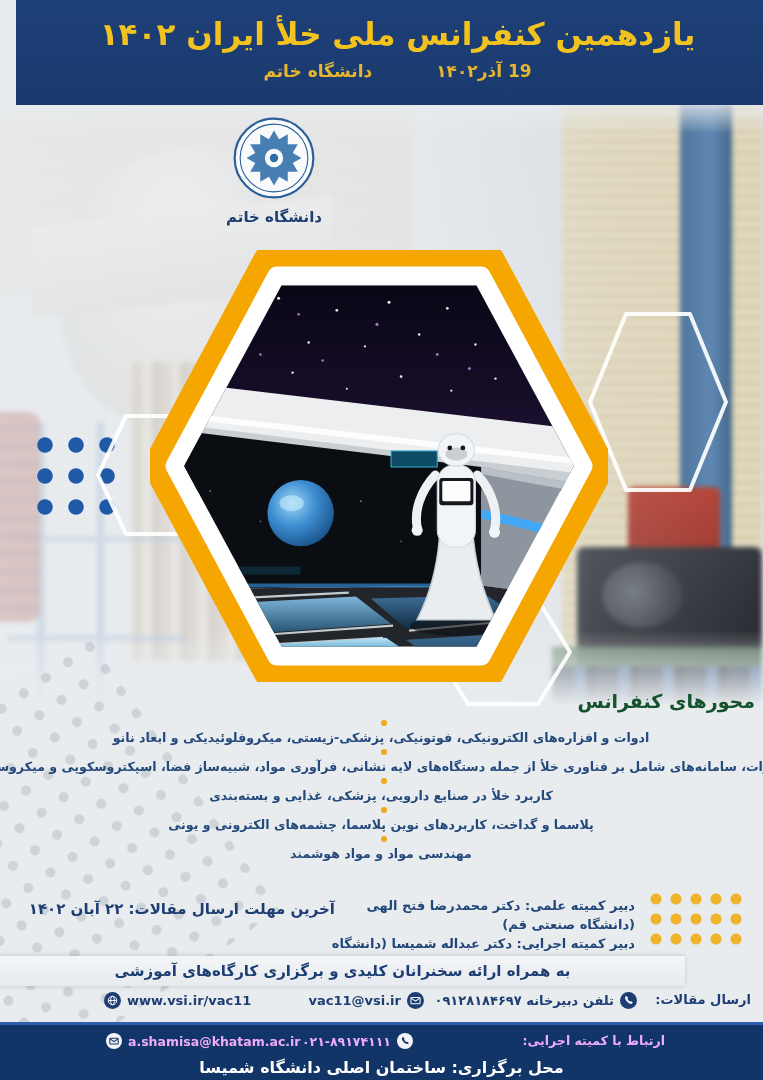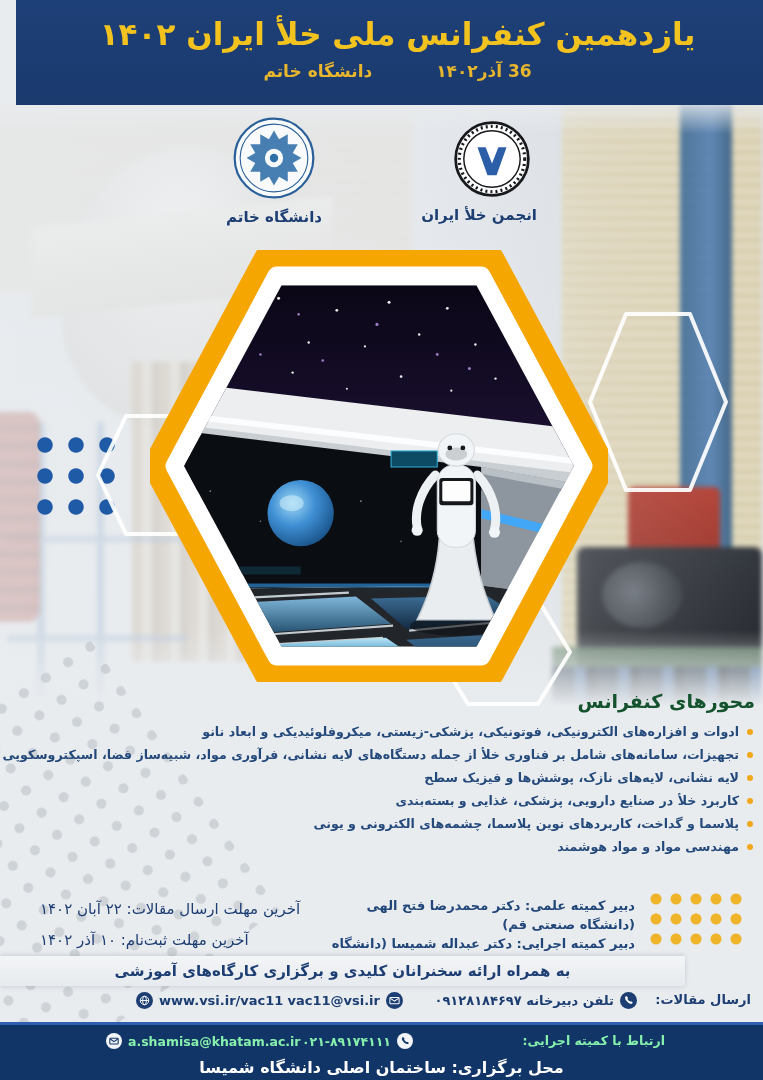--- a/index.html
+++ b/index.html
@@ -47,54 +47,54 @@
   .logo{position:absolute;z-index:20;text-align:center;}
   .logo .lbl{margin-top:3px;font-size:15px;font-weight:bold;color:#1d3e73;direction:rtl;white-space:nowrap;}
 
   
   .hero{position:absolute;left:150px;top:250px;width:458px;height:432px;z-index:10;}
 
   
   .topics{position:absolute;top:690px;right:8px;width:748px;direction:rtl;z-index:12;}
   .topics h2{margin:0 0 8px 0;font-size:19px;font-weight:bold;color:#14532d;}
   .topics ul{list-style:none;margin:0;padding:0;}
-  .topics li{display:flex;align-items:center;white-space:nowrap;line-height:23px;font-size:12.6px;font-weight:bold;color:#24497b;}
+  .topics li{display:flex;align-items:center;white-space:nowrap;line-height:23px;font-size:12.6px;font-weight:bold;color:#24497b;flex-direction:column;}
   .topics .dot{flex:0 0 auto;width:6px;height:6px;border-radius:50%;background:#f2a71b;margin-left:8px;margin-right:2px;}
 
   
   .committee{position:absolute;top:896px;right:128px;width:320px;direction:rtl;z-index:12;font-size:13px;font-weight:bold;color:#21477a;text-align:right;line-height:19px;}
-  .deadlines{position:absolute;top:894px;left:40px;width:295px;direction:rtl;z-index:12;font-size:15px;font-weight:normal;color:#1d3e73;text-align:left;line-height:31px;white-space:nowrap;}
+  .deadlines{position:absolute;top:894px;left:40px;width:295px;direction:rtl;z-index:12;font-size:15px;font-weight:bold;color:#1d3e73;text-align:left;line-height:31px;white-space:nowrap;}
 
   
   .workshops{position:absolute;top:956px;left:0;width:685px;height:30px;z-index:12;background:linear-gradient(180deg,#f3f5f7,#e7eaee);
     box-shadow:0 -2px 4px rgba(60,70,90,.12),0 2px 4px rgba(60,70,90,.10);display:flex;align-items:center;justify-content:center;}
   .workshops span{font-size:15px;font-weight:bold;color:#1d3e73;direction:rtl;}
 
   
   .contactrow{position:absolute;top:986px;left:0;width:763px;height:34px;z-index:12;}
   .cgroup{position:absolute;top:6px;display:flex;align-items:center;gap:6px;font-size:13px;font-weight:bold;color:#1d3e73;}
   .cicon{width:17px;height:17px;border-radius:50%;background:#1d3e73;display:flex;align-items:center;justify-content:center;flex:0 0 auto;}
   .ltr{direction:ltr;unicode-bidi:embed;}
   .rtl{direction:rtl;unicode-bidi:embed;}
 
   
   .footer{position:absolute;top:1022px;left:0;width:763px;height:58px;background:#123568;border-top:3px solid #2e5fae;z-index:30;}
-  .fgroup{position:absolute;top:8px;display:flex;align-items:center;gap:6px;font-size:12.5px;font-weight:bold;color:#86efac;}
+  .fgroup{position:absolute;top:8px;display:flex;align-items:center;gap:6px;font-size:12.5px;font-weight:bold;color:#f0abfc;}
   .ficon{width:16px;height:16px;border-radius:50%;background:#f2f4f7;display:flex;align-items:center;justify-content:center;flex:0 0 auto;}
   .venue{position:absolute;top:33px;left:0;width:763px;text-align:center;font-size:16px;font-weight:bold;color:#fff;direction:rtl;}
 </style>
 </head>
 <body>
 
 <div class="poster">
 
   <div class="header">
     <div class="title">یازدهمین کنفرانس ملی خلأ ایران ۱۴۰۲</div>
     <div class="subrow">
-      <span>36 آذر۱۴۰۲</span>
+      <span>19 آذر۱۴۰۲</span>
       <span>دانشگاه خاتم</span>
     </div>
   </div>
 
   <div class="bg">
     <div class="blurwrap">
       <div class="bg-base"></div>
       <div class="bg-wallL"></div>
       <div class="bg-vessel"></div>
       <div class="bg-hood"></div>
@@ -121,29 +121,20 @@
   <svg class="hex-outline" style="left:92px;top:406px;" width="122" height="138" viewBox="0 0 122 138">
     <path d="M6,69 L34,10 L88,10 L116,69 L88,128 L34,128 Z" fill="none" stroke="#ffffff" stroke-width="4" stroke-linejoin="round" opacity=".92"></path>
   </svg>
   <svg class="hex-outline" style="left:582px;top:300px;" width="152" height="204" viewBox="0 0 152 204">
     <path d="M8,102 L44,14 L108,14 L144,102 L108,190 L44,190 Z" fill="none" stroke="#ffffff" stroke-width="4" stroke-linejoin="round" opacity=".92"></path>
   </svg>
   <svg class="hex-outline" style="left:428px;top:592px;" width="150" height="120" viewBox="0 0 150 120">
     <path d="M8,60 L40,8 L110,8 L142,60 L110,112 L40,112 Z" fill="none" stroke="#ffffff" stroke-width="4" stroke-linejoin="round" opacity=".92"></path>
   </svg>
 
-  <div class="logo" style="left:447px;top:119px;width:90px;">
-    <svg width="80" height="80" viewBox="-44 -44 88 88">
-      <circle r="40" fill="#ffffff" stroke="#17191d" stroke-width="3"></circle>
-      <circle r="36" fill="none" stroke="#17191d" stroke-width="3.5" stroke-dasharray="2.2 3.4"></circle>
-      <circle r="31" fill="#ffffff" stroke="#17191d" stroke-width="1.6"></circle>
-      <path d="M-16,-13 L-7,-13 L0,5 L7,-13 L16,-13 L5,18 L-5,18 Z" fill="#2d5fa8"></path>
-    </svg>
-    <div class="lbl">انجمن خلأ ایران</div>
-  </div>
 
   <div class="logo" style="left:226px;top:115px;width:96px;">
     <svg width="86" height="86" viewBox="-47 -47 94 94">
       <circle r="43" fill="#f8fafc" stroke="#2a6099" stroke-width="2.4"></circle>
       <circle r="37" fill="none" stroke="#2a6099" stroke-width="1.2"></circle>
       <g fill="#2f6fa8" opacity=".88">
         <polygon points="0,-30 26,15 -26,15"></polygon>
         <polygon points="0,30 26,-15 -26,-15"></polygon>
         <g transform="rotate(30)">
           <polygon points="0,-30 26,15 -26,15"></polygon>
@@ -285,72 +276,67 @@
       <li>
           <span class="dot"></span>
           <span>ادوات و افزاره‌های الکترونیکی، فوتونیکی، پزشکی-زیستی، میکروفلوئیدیکی و ابعاد نانو</span>
         </li>
       <li>
           <span class="dot"></span>
           <span>تجهیزات، سامانه‌های شامل بر فناوری خلأ از جمله دستگاه‌های لایه نشانی، فرآوری مواد، شبیه‌ساز فضا، اسپکتروسکوپی و میکروسکوپی</span>
         </li>
       <li>
           <span class="dot"></span>
-          <span>لایه نشانی، لایه‌های نازک، پوشش‌ها و فیزیک سطح</span>
-        </li>
-      <li>
-          <span class="dot"></span>
           <span>کاربرد خلأ در صنایع دارویی، پزشکی، غذایی و بسته‌بندی</span>
         </li>
       <li>
           <span class="dot"></span>
           <span>پلاسما و گداخت، کاربردهای نوین پلاسما، چشمه‌های الکترونی و یونی</span>
         </li>
       <li>
           <span class="dot"></span>
           <span>مهندسی مواد و مواد هوشمند</span>
         </li>
     </ul>
   </div>
 
   <div class="committee">
     <div>دبیر کمیته علمی: دکتر محمدرضا فتح الهی (دانشگاه صنعتی قم)</div>
     <div>دبیر کمیته اجرایی: دکتر عبداله شمیسا (دانشگاه خاتم)</div>
   </div>
   <div class="deadlines">
     <div>آخرین مهلت ارسال مقالات: ۲۲ آبان ۱۴۰۲</div>
-    <div>آخرین مهلت ثبت‌نام: ۱۰ آذر ۱۴۰۲</div>
   </div>
 
   <div class="workshops">
     <span>به همراه ارائه سخنرانان کلیدی و برگزاری کارگاه‌های آموزشی</span>
   </div>
 
   <div class="contactrow">
     <div class="cgroup rtl" style="right:12px;margin-left:24px;">
       <span>ارسال مقالات:</span>
     </div>
     <div class="cgroup" style="right:126px;">
       <span class="rtl">تلفن دبیرخانه ۰۹۱۲۸۱۸۴۶۹۷</span>
       <span class="cicon">
         <svg width="11" height="11" viewBox="0 0 12 12">
             <path d="M3,1.4 C2,2.4 1.9,4 3.4,6.1 C4.9,8.2 7,9.7 8.6,9.7 C9.6,9.7 10.2,9.1 10.7,8.3 L8.9,6.8 C8.4,7.2 7.9,7.2 7.2,6.8 C6.3,6.2 5.4,5.3 5.1,4.5 C4.9,3.9 5,3.5 5.5,3 L4.1,1.4 Z" fill="#ffffff"></path>
           </svg>
       </span>
     </div>
-    <div class="cgroup" style="right:360px;">
+    <div class="cgroup" style="right:339px;">
       <span class="ltr">vac11@vsi.ir</span>
       <span class="cicon">
         <svg width="11" height="11" viewBox="0 0 12 12">
             <rect x="1" y="2.6" width="10" height="7" rx="1" fill="none" stroke="#ffffff" stroke-width="1.1"></rect>
             <path d="M1.6,3.6 L6,6.8 L10.4,3.6" fill="none" stroke="#ffffff" stroke-width="1.1"></path>
           </svg>
       </span>
     </div>
-    <div class="cgroup" style="left:136px;align-items:center;">
+    <div class="cgroup" style="left:104px;align-items:center;">
       <span class="cicon">
         <svg width="11" height="11" viewBox="0 0 12 12">
             <circle cx="6" cy="6" r="4.6" fill="none" stroke="#ffffff" stroke-width="1"></circle>
             <ellipse cx="6" cy="6" rx="2.1" ry="4.6" fill="none" stroke="#ffffff" stroke-width="1"></ellipse>
             <path d="M1.4,6 H10.6" stroke="#ffffff" stroke-width="1"></path>
           </svg>
       </span>
       <span class="ltr">www.vsi.ir/vac11</span>
     </div>
   </div>

